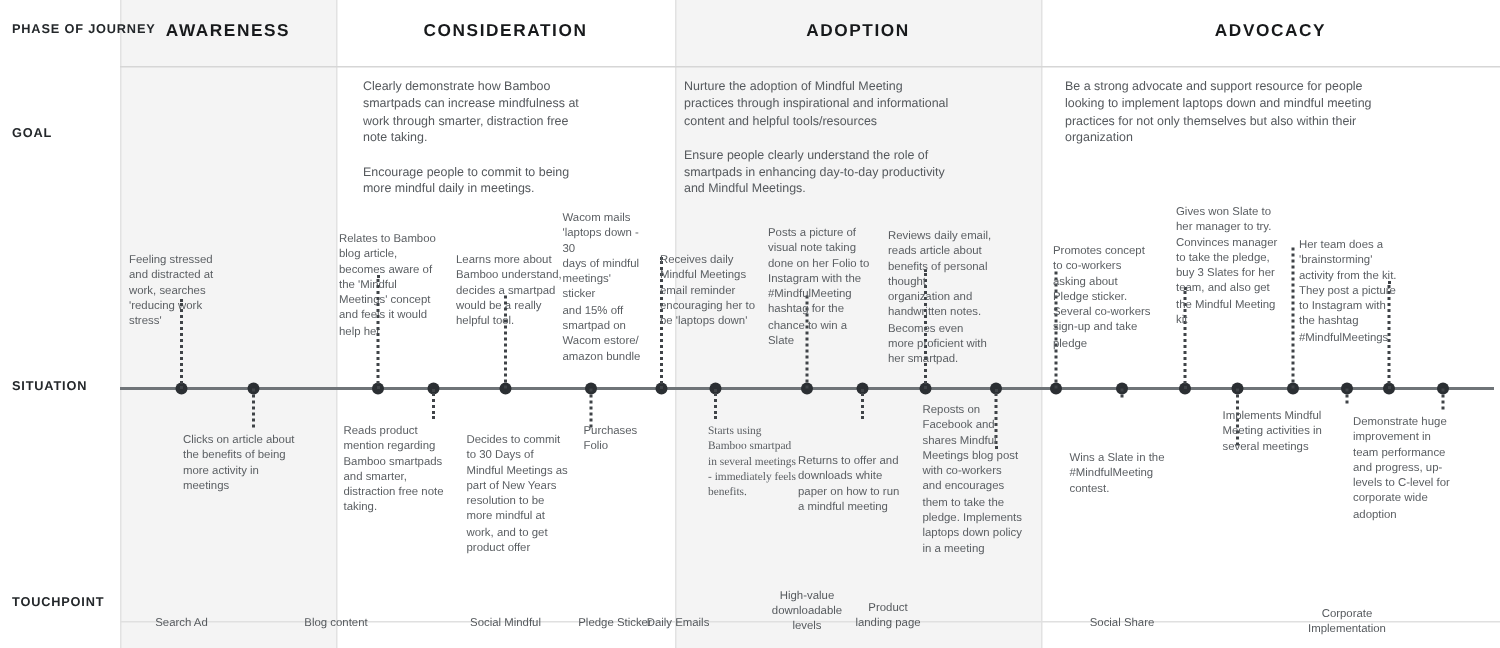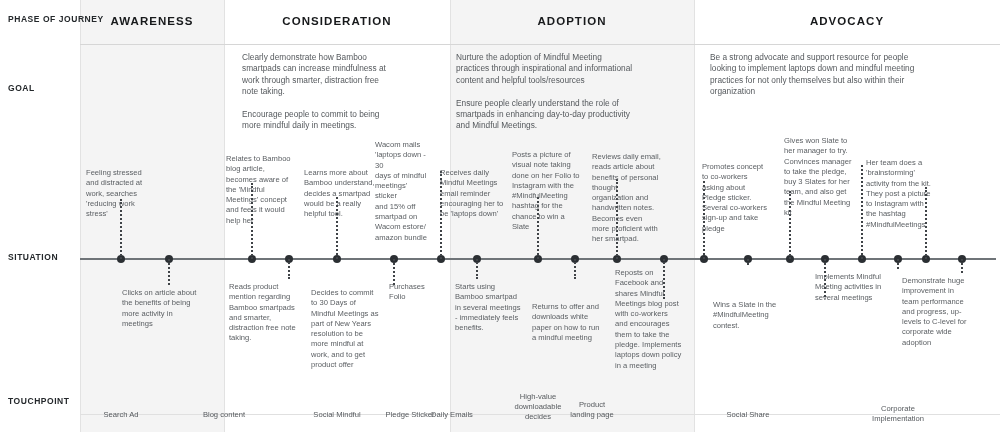--- a/index.html
+++ b/index.html
@@ -192,21 +192,21 @@
       <div class="stem" style="left: 441px; top: 171px; height: 88px;"></div>
       <div class="note down" style="left: 389px; width: 50px; top: 282px;">Purchases
 Folio</div>
       <div class="stem" style="left: 477px; top: 259px; height: 20px;"></div>
       <div class="note up" style="left: 440px; width: 72px; top: 168px;">Receives daily
 Mindful Meetings
 email reminder
 encouraging her to
 be 'laptops down'</div>
       <div class="stem" style="left: 538px; top: 197px; height: 62px;"></div>
-      <div class="note down" style="left: 455px; width: 80px; top: 282px;">Starts using
+      <div class="note down" style="left: 472px; width: 80px; top: 282px; font-family: Liberation Serif, serif;">Starts using
 Bamboo smartpad
 in several meetings
 - immediately feels
 benefits.</div>
       <div class="stem" style="left: 575px; top: 259px; height: 20px;"></div>
       <div class="note up" style="left: 512px; width: 72px; top: 150px;">Posts a picture of
 visual note taking
 done on her Folio to
 Instagram with the
 #MindfulMeeting
@@ -285,21 +285,21 @@
 
   <div class="tp-rule"></div>
   <div id="touchpoints">
       <div class="touchpoint" style="left: 79px; width: 84px; top: 410px;">Search Ad</div>
       <div class="touchpoint" style="left: 182px; width: 84px; top: 410px;">Blog content</div>
       <div class="touchpoint" style="left: 295px; width: 84px; top: 410px;">Social Mindful</div>
       <div class="touchpoint" style="left: 368px; width: 84px; top: 410px;">Pledge Sticker</div>
       <div class="touchpoint" style="left: 410px; width: 84px; top: 410px;">Daily Emails</div>
       <div class="touchpoint" style="left: 496px; width: 84px; top: 392px;">High-value
 downloadable
-decides</div>
+levels</div>
       <div class="touchpoint" style="left: 550px; width: 84px; top: 400px;">Product
 landing page</div>
       <div class="touchpoint" style="left: 706px; width: 84px; top: 410px;">Social Share</div>
       <div class="touchpoint" style="left: 853px; width: 90px; top: 404px;">Corporate
 Implementation</div>
     </div>
 
 </div>
 
 </body></html>

